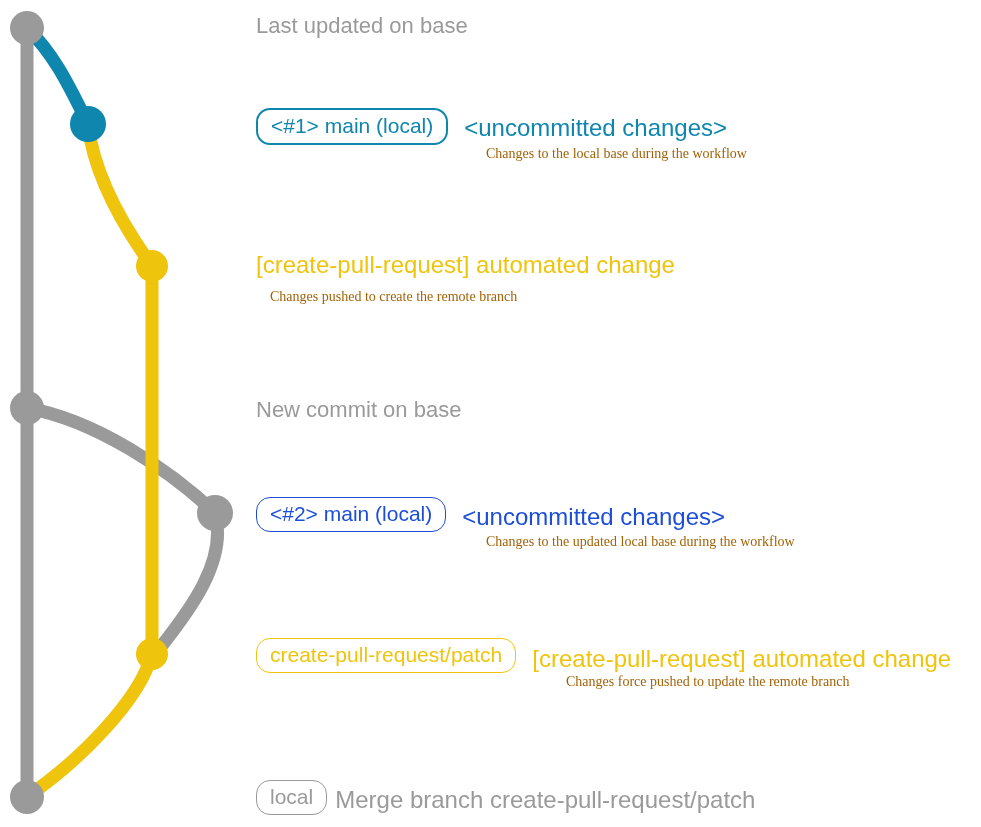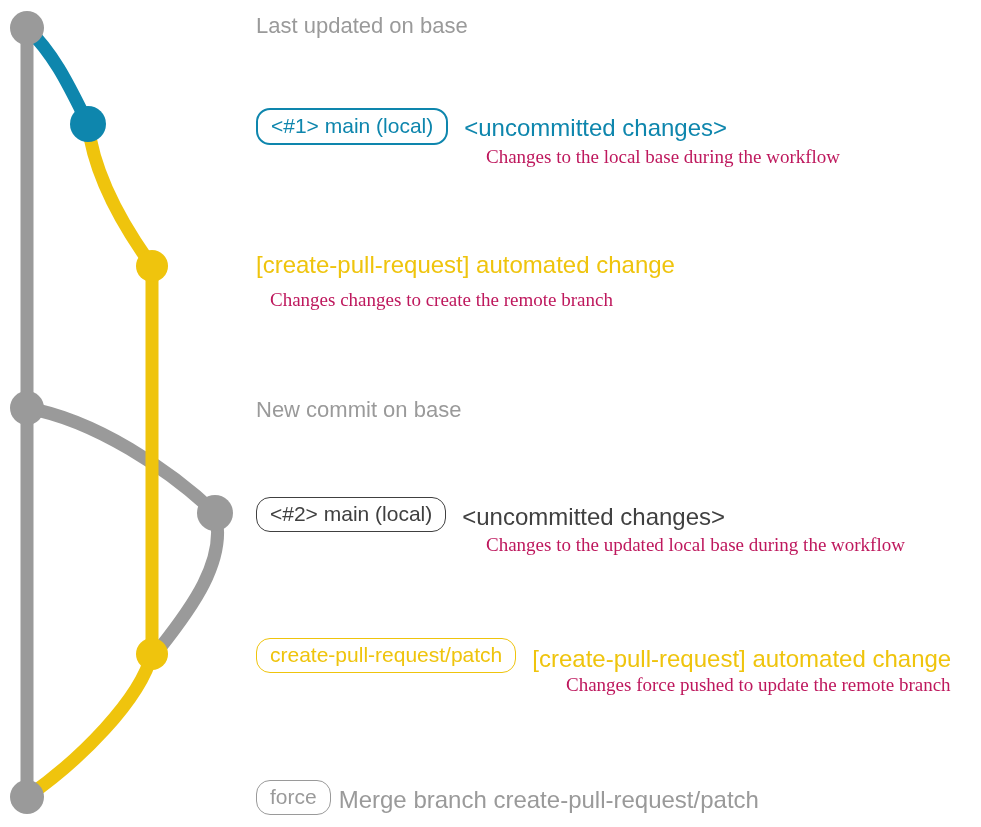--- a/index.html
+++ b/index.html
@@ -26,22 +26,22 @@
   .subject{
     font-size:24px;
     line-height:1.05;
     white-space:nowrap;
     padding-top:7px;
   }
   .subject.lone{padding-top:0;}
   .caption{
     position:absolute;
     font-family:"Liberation Serif",serif;
-    font-size:19px;
-    color:#be185d;
+    font-size:14px;
+    color:#a16207;
     white-space:nowrap;
   }
   .plain-note{
     position:absolute;
     font-size:22px;
     white-space:nowrap;
   }
 </style>
 </head>
 <body>
@@ -69,32 +69,32 @@
 
 <div class="row" style="left:256px;top:108px;color:#0E86AD;">
   <span class="pill">&lt;#1&gt; main (local)</span>
   <span class="subject" style="margin-left:16px;">&lt;uncommitted changes&gt;</span>
 </div>
 <div class="caption" style="left:486px;top:146px;">Changes to the local base during the workflow</div>
 
 <div class="row" style="left:256px;top:252px;color:#EFC40D;">
   <span class="subject lone">[create-pull-request] automated change</span>
 </div>
-<div class="caption" style="left:270px;top:289px;">Changes changes to create the remote branch</div>
+<div class="caption" style="left:270px;top:289px;">Changes pushed to create the remote branch</div>
 
 <div class="plain-note" style="left:256px;top:397px;color:#9A9A9A;">New commit on base</div>
 
-<div class="row" style="left:256px;top:497px;color:#404040;">
+<div class="row" style="left:256px;top:497px;color:#1d4ed8;">
   <span class="pill thin">&lt;#2&gt; main (local)</span>
   <span class="subject" style="margin-left:16px;">&lt;uncommitted changes&gt;</span>
 </div>
 <div class="caption" style="left:486px;top:534px;">Changes to the updated local base during the workflow</div>
 
 <div class="row" style="left:256px;top:638px;color:#EFC40D;align-items:center;">
   <span class="pill thin">create-pull-request/patch</span>
   <span class="subject" style="margin-left:16px;">[create-pull-request] automated change</span>
 </div>
 <div class="caption" style="left:566px;top:674px;">Changes force pushed to update the remote branch</div>
 
 <div class="row" style="left:256px;top:780px;color:#9A9A9A;">
-  <span class="pill thin">force</span>
+  <span class="pill thin">local</span>
   <span class="subject" style="margin-left:8px;">Merge branch create-pull-request/patch</span>
 </div>
 
 </body></html>

